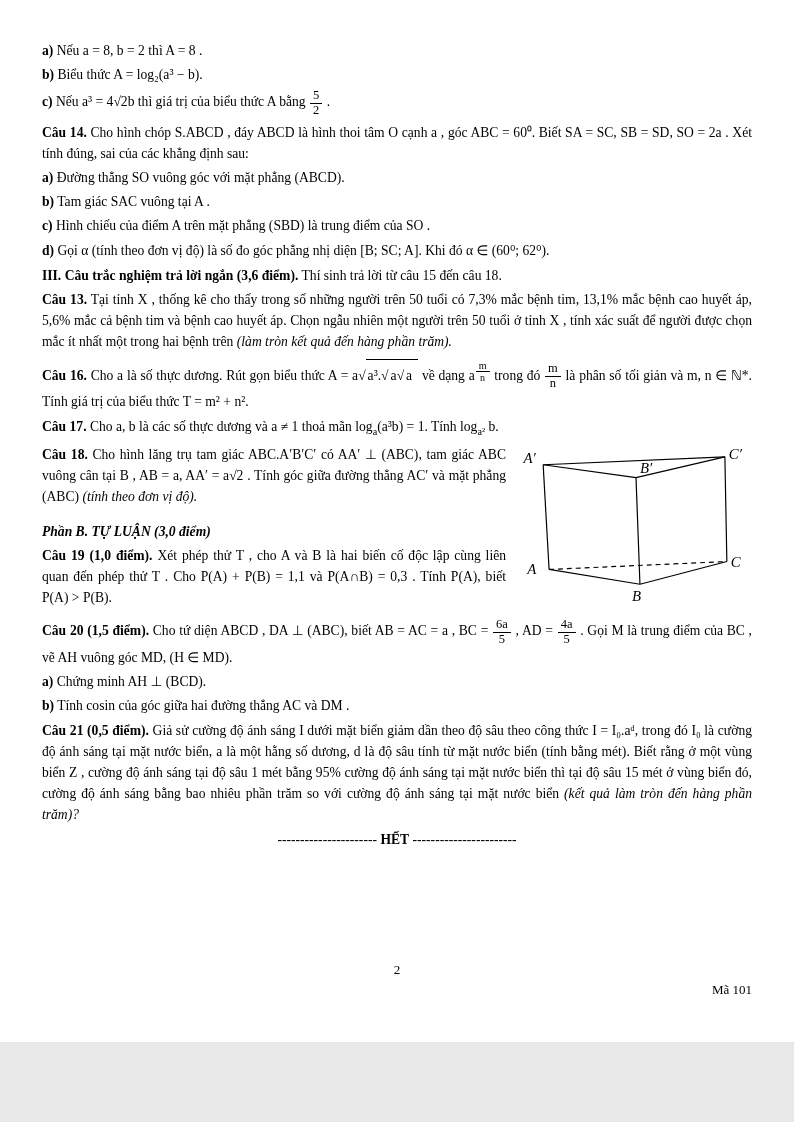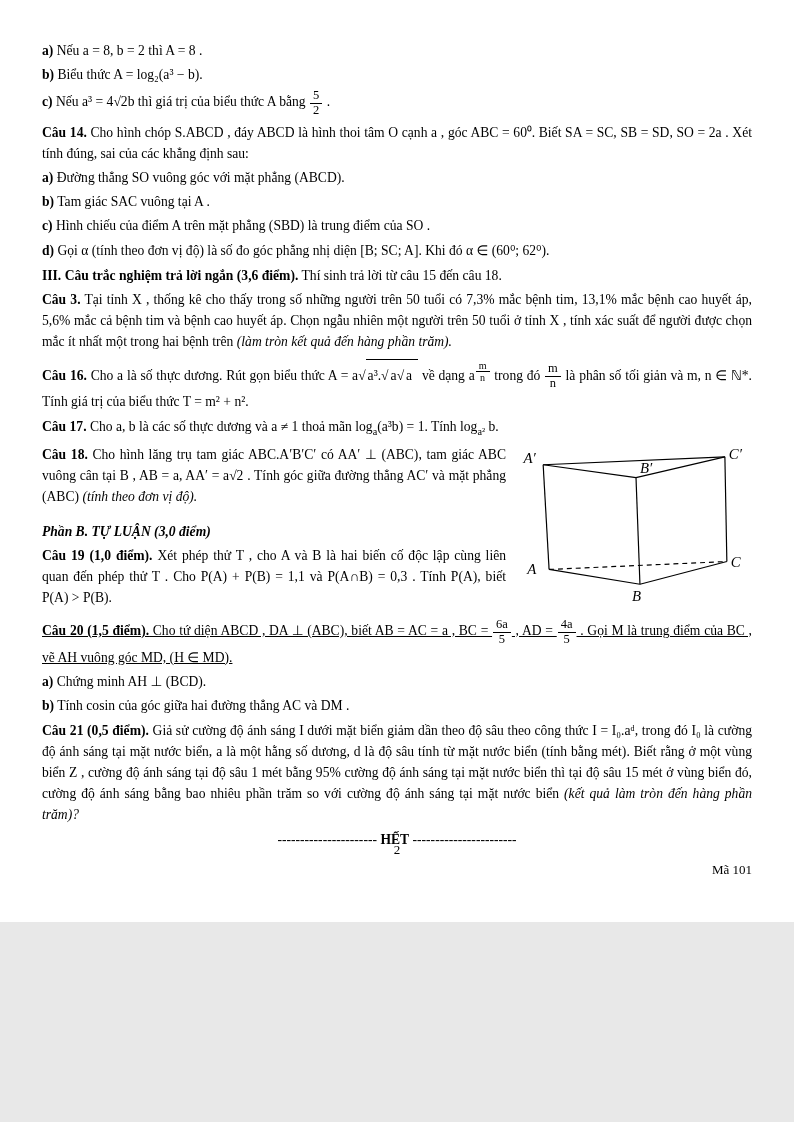--- a/index.html
+++ b/index.html
@@ -1,17 +1,17 @@
 <!DOCTYPE html>
 <html><head>
 <meta charset="utf-8">
 <style>
   html,body{margin:0;padding:0;background:#e8e8e8;}
   .page{
-    width:794px;height:922px;margin:0 auto;background:#ffffff;
+    width:794px;height:1042px;margin:0 auto;background:#ffffff;
     position:relative;box-sizing:border-box;
     padding:40px 42px 0 42px;
     font-family:"Liberation Serif", serif;
     font-size:13.6px;line-height:1.55;color:#000;
   }
   .line{margin:0 0 3px 0;text-align:justify;}
   .lbl{font-weight:bold;}
   .mt4{margin-top:4px;}
   .mt8{margin-top:8px;}
   .mt10{margin-top:10px;}
@@ -28,21 +28,21 @@
   sub{font-size:0.75em;}
   
   .sqrt{white-space:nowrap;}
   .vinc{border-top:1px solid #000;padding:8px 2px;}
   
   .figure{float:right;width:232px;height:160px;margin:2px 0 6px 14px;}
   .figure svg{display:block;}
   .figure line, .figure polyline{stroke:#000;stroke-width:1.2;fill:none;}
   .figure .dashed{stroke-dasharray:5 4;}
   .figure text{font-family:"Liberation Serif",serif;font-style:italic;font-size:15px;fill:#000;}
-  .clear{clear:both;text-decoration:underline;}
+  .clear{clear:both;}
   .het{text-align:center;margin-top:4px;}
   .het .lbl{font-weight:bold;text-align:right;}
   .footer-page{position:absolute;bottom:62px;left:0;width:100%;text-align:center;font-size:13px;}
   .footer-code{position:absolute;bottom:42px;right:42px;font-size:13px;}
 </style>
 </head>
 <body>
 
 <div class="page">
 
@@ -61,21 +61,21 @@
   <p class="line"><b class="lbl">a)</b><span> Đường thẳng SO vuông góc với mặt phẳng (ABCD).</span></p>
 
   <p class="line"><b class="lbl">b)</b><span> Tam giác SAC vuông tại A .</span></p>
 
   <p class="line"><b class="lbl">c)</b><span> Hình chiếu của điểm A trên mặt phẳng (SBD) là trung điểm của SO .</span></p>
 
   <p class="line mt4"><b class="lbl">d)</b><span> Gọi α (tính theo đơn vị độ) là số đo góc phẳng nhị diện [B; SC; A]. Khi đó α ∈ (60⁰; 62⁰).</span></p>
 
   <p class="line mt4"><b class="lbl">III. Câu trắc nghiệm trả lời ngắn (3,6 điểm).</b><span> Thí sinh trả lời từ câu 15 đến câu 18.</span></p>
 
-  <p class="line"><b class="lbl">Câu 3.</b><span> Tại tỉnh X , thống kê cho thấy trong số những người trên 50 tuổi có 7,3% mắc bệnh tim, 13,1% mắc bệnh cao huyết áp, 5,6% mắc cả bệnh tim và bệnh cao huyết áp. Chọn ngẫu nhiên một người trên 50 tuổi ở tỉnh X , tính xác suất để người được chọn mắc ít nhất một trong hai bệnh trên </span><i class="italic">(làm tròn kết quả đến hàng phần trăm).</i></p>
+  <p class="line"><b class="lbl">Câu 13.</b><span> Tại tỉnh X , thống kê cho thấy trong số những người trên 50 tuổi có 7,3% mắc bệnh tim, 13,1% mắc bệnh cao huyết áp, 5,6% mắc cả bệnh tim và bệnh cao huyết áp. Chọn ngẫu nhiên một người trên 50 tuổi ở tỉnh X , tính xác suất để người được chọn mắc ít nhất một trong hai bệnh trên </span><i class="italic">(làm tròn kết quả đến hàng phần trăm).</i></p>
 
   <p class="line mt8"><b class="lbl">Câu 16.</b><span> Cho a là số thực dương. Rút gọn biểu thức A = a</span><span class="sqrt">√<span class="vinc"><span>a³.</span><span class="sqrt">√<span class="vinc"><span>a</span><span class="sqrt">√<span class="vinc">a</span></span></span></span></span></span><span> về dạng a</span><sup><span class="frac">
           <span class="num">m</span>
           <span class="den">n</span>
         </span></sup><span> trong đó </span><span class="frac">
         <span class="num">m</span>
         <span class="den">n</span>
       </span><span> là phân số tối giản và m, n ∈ ℕ*. Tính giá trị của biểu thức T = m² + n².</span></p>
 
   <p class="line mt4"><b class="lbl">Câu 17.</b><span> Cho a, b là các số thực dương và a ≠ 1 thoả mãn log</span><sub>a</sub><span>(a³b) = 1. Tính log</span><sub>a²</sub><span> b.</span></p>

